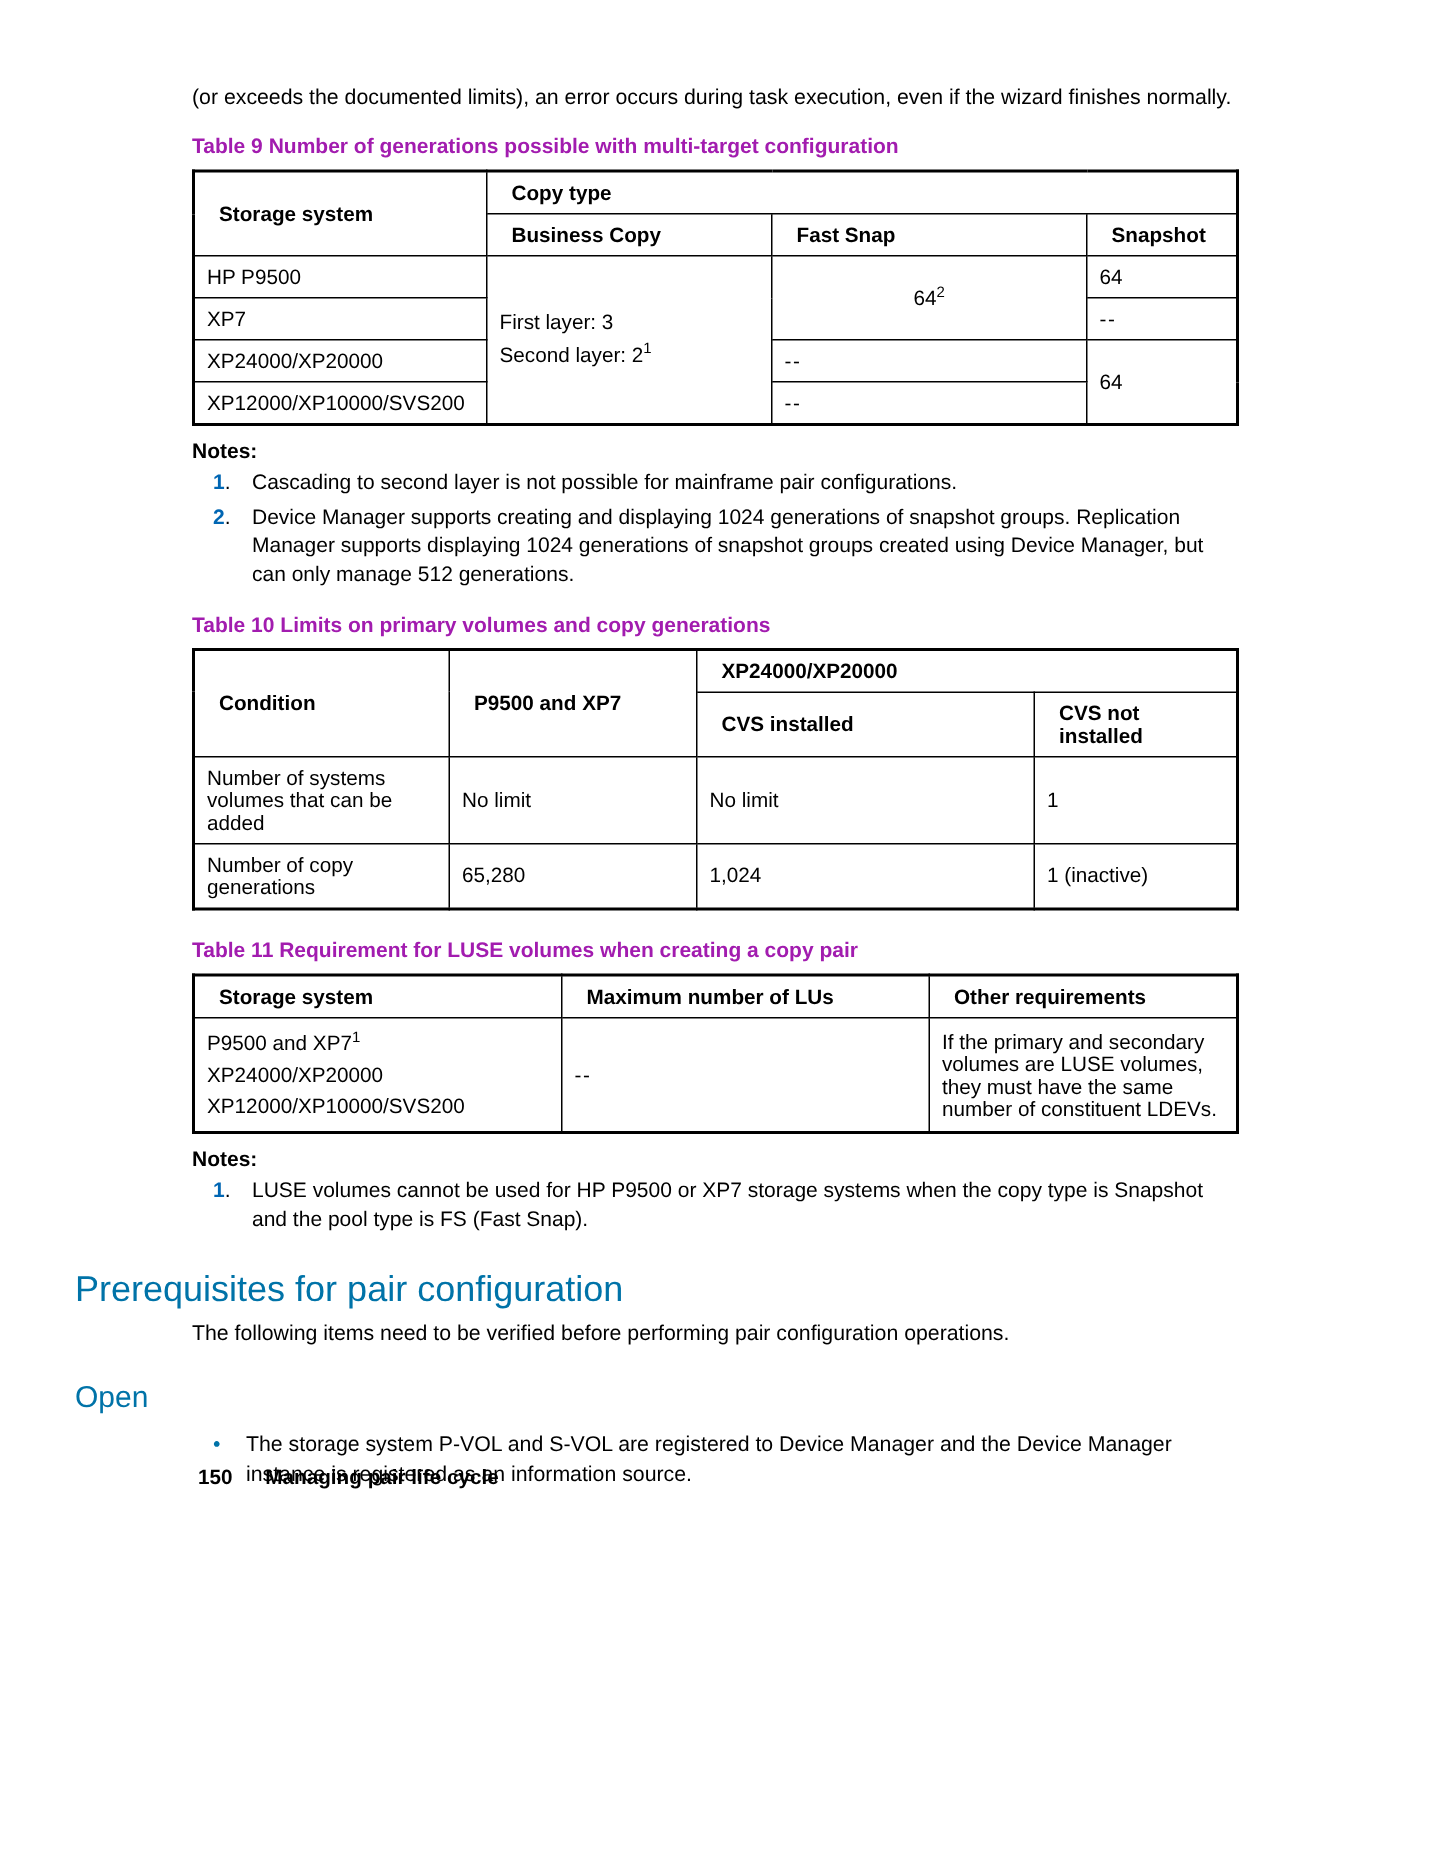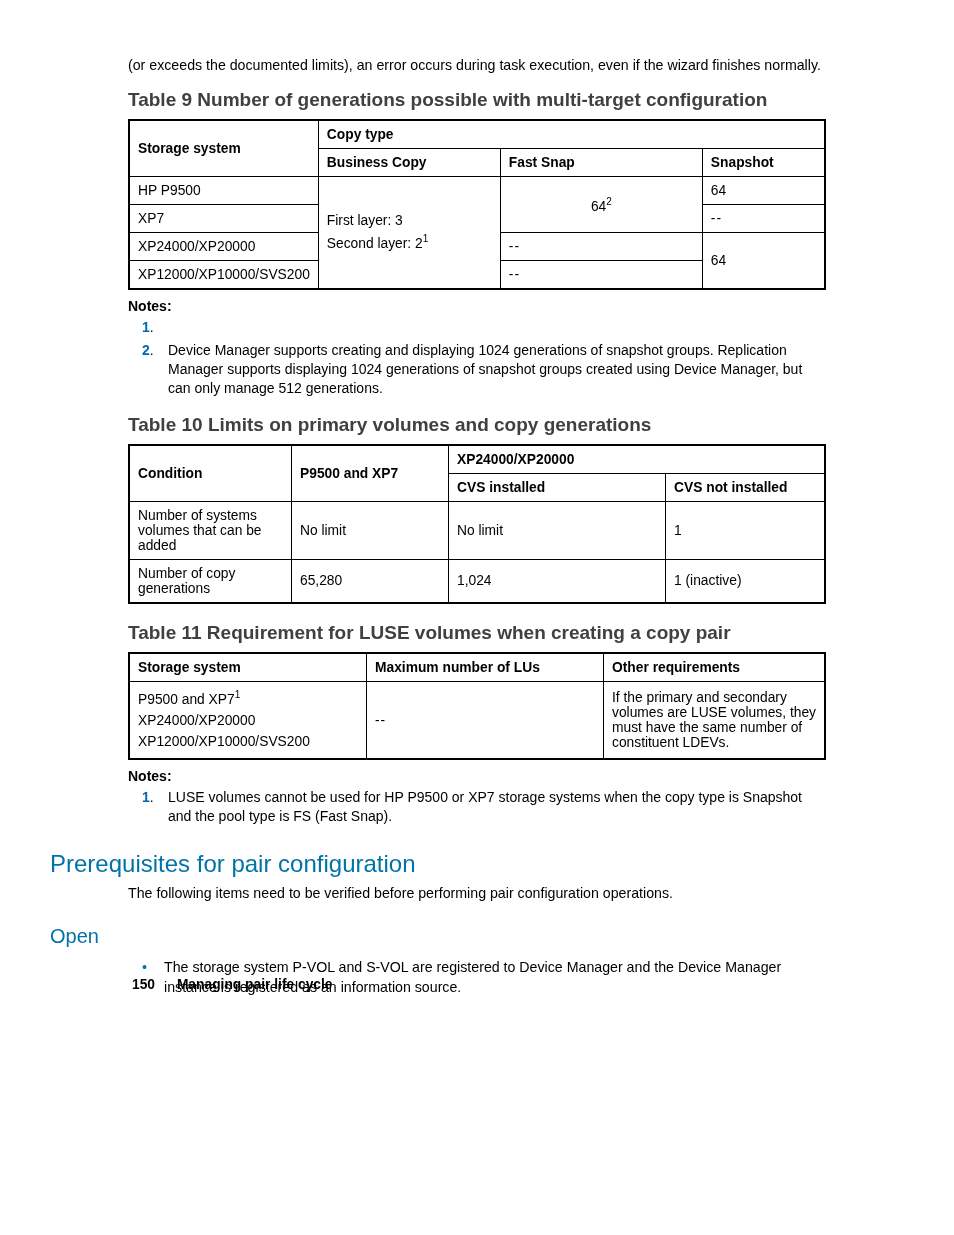--- a/index.html
+++ b/index.html
@@ -17,39 +17,39 @@
     position: relative;
     box-sizing: border-box;
     padding: 56px 128px 0 128px;
   }
   .body-text {
     font-size: 14.2px;
     line-height: 1.35;
     margin: 0 0 14px 0;
   }
   .tbl-caption {
-    color: #404040;
+    color: #a21caf;
     font-weight: bold;
-    font-size: 19px;
+    font-size: 14px;
     margin: 10px 0 8px 0;
   }
   table {
     border-collapse: collapse;
     width: 100%;
   }
   table.outer { border: 2.5px solid #000; }
   th, td {
     border: 1px solid #000;
     padding: 6px 8px;
     text-align: left;
     vertical-align: middle;
     font-size: 13.8px;
     font-weight: normal;
   }
-  th.hdr, td.hdr { font-weight: bold; }
+  th.hdr, td.hdr { font-weight: bold; padding-left: 16px; }
   .notes-block { margin: 8px 0 16px 0; font-size: 14px; }
   .notes-title { font-weight: bold; margin-bottom: 4px; }
   .note-item { display: flex; margin: 4px 0 4px 14px; line-height: 1.35; }
   .note-num { color: #0066b3; font-weight: bold; min-width: 26px; }
   .note-num::after { content: "."; color: #000; font-weight: normal; }
   .h2 {
     color: #0073a8;
     font-size: 24px;
     font-weight: normal;
     margin: 24px 0 6px -78px;
@@ -118,20 +118,21 @@
       <td>XP12000/XP10000/SVS200</td>
       <td class="dash">--</td>
     </tr>
   </tbody>
     </table>
 
   <div class="notes-block">
     <div class="notes-title">Notes:</div>
     <div class="note-item">
       <span class="note-num">1</span>
+      <span>Cascading to second layer is not possible for mainframe pair configurations.</span>
     </div>
     <div class="note-item">
       <span class="note-num">2</span>
       <span>Device Manager supports creating and displaying 1024 generations of snapshot groups. Replication Manager supports displaying 1024 generations of snapshot groups created using Device Manager, but can only manage 512 generations.</span>
     </div>
   </div>
 
   <div class="tbl-caption">Table 10 Limits on primary volumes and copy generations</div>
 
   <table class="outer">

